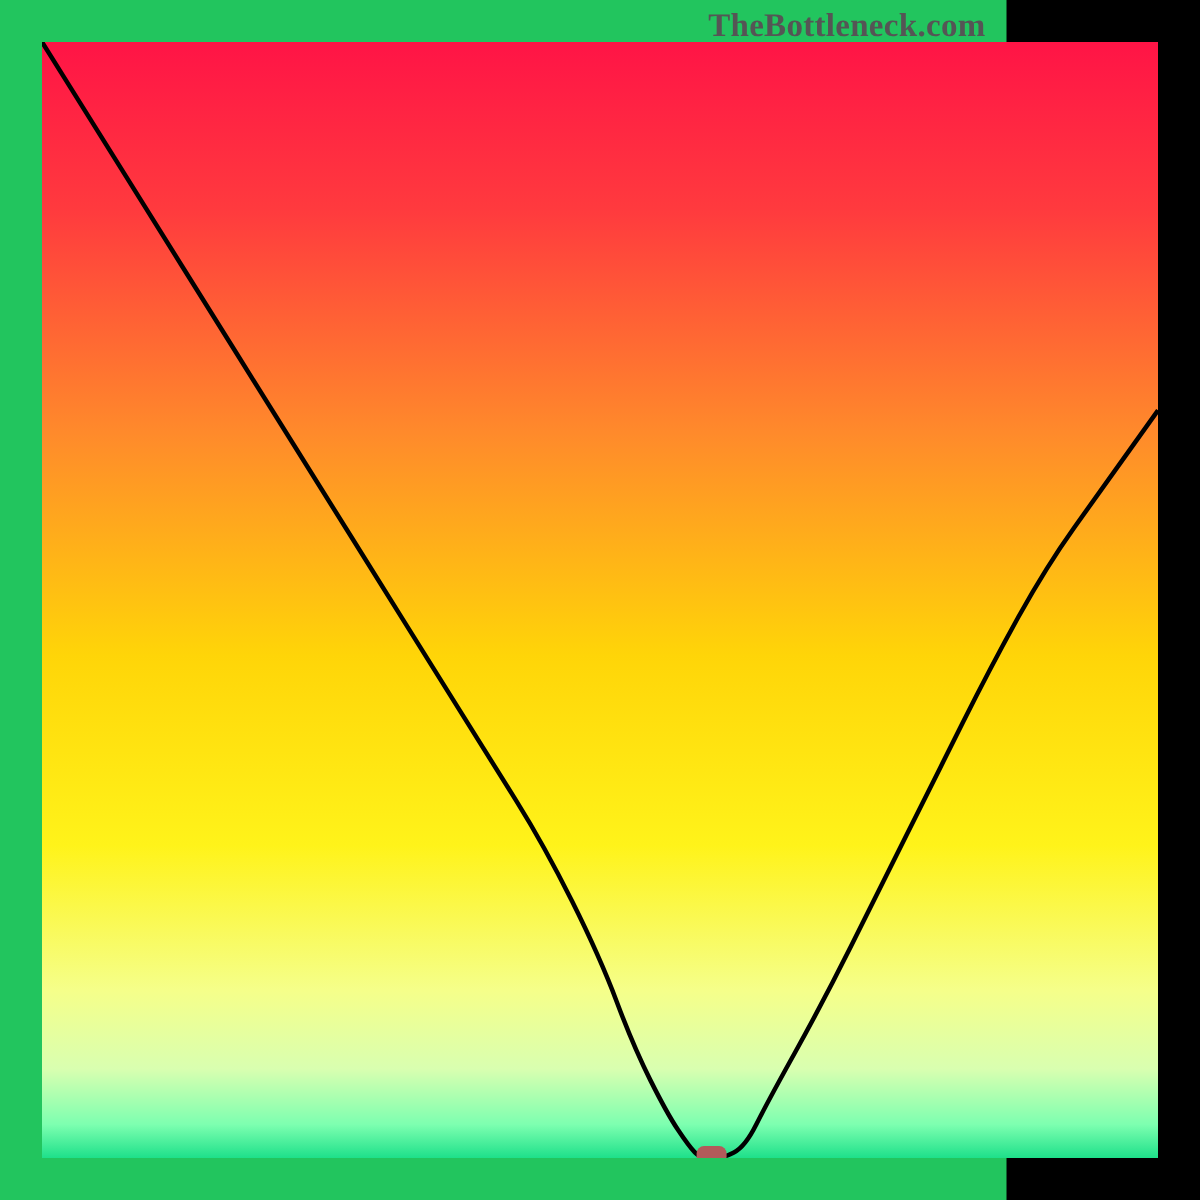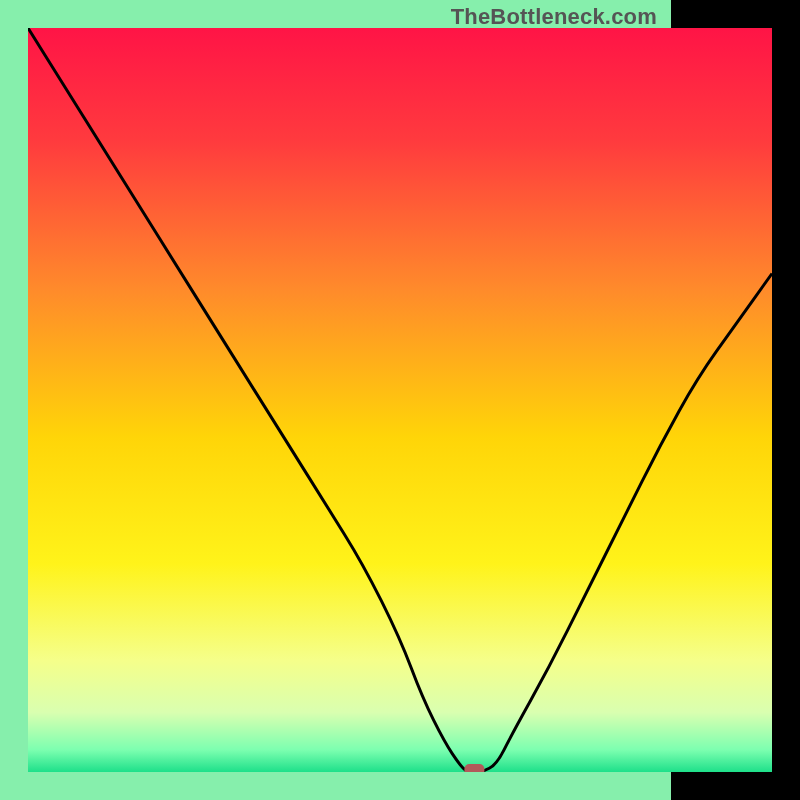--- a/index.html
+++ b/index.html
@@ -8,21 +8,22 @@
     width: 800px;
     height: 800px;
     background: #000;
     font-family: Arial, Helvetica, sans-serif;
     overflow: hidden;
   }
   .outer {
     width: 671px;
     height: 800px;
     position: relative;
-    background: #86efac;
+    background: #22c55e;
+    font-family: Liberation Serif, serif;
   }
   .watermark {
     position: absolute;
     top: 4px;
     right: 14px;
     color: #555;
     font-size: 22px;
     font-weight: 600;
     letter-spacing: 0.2px;
     z-index: 5;

